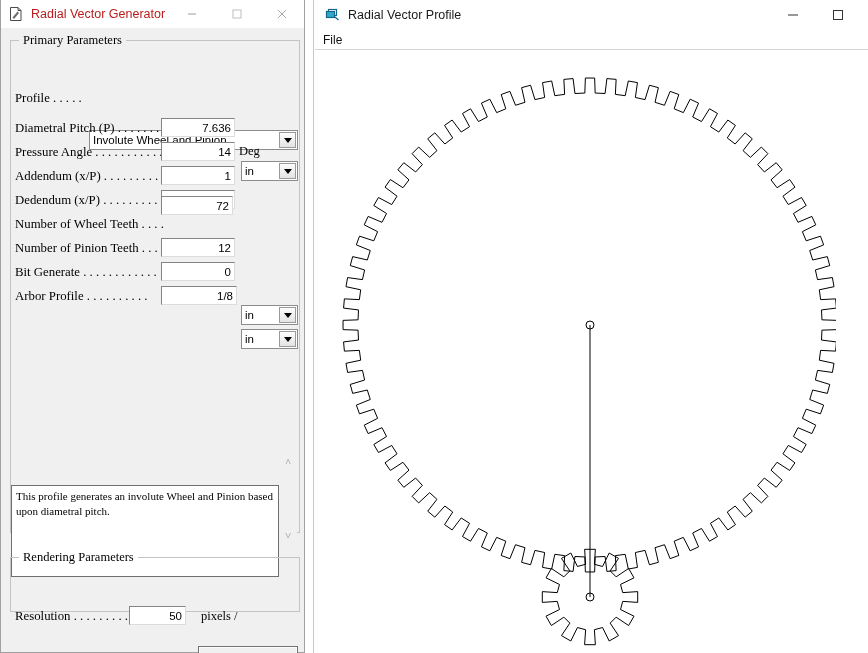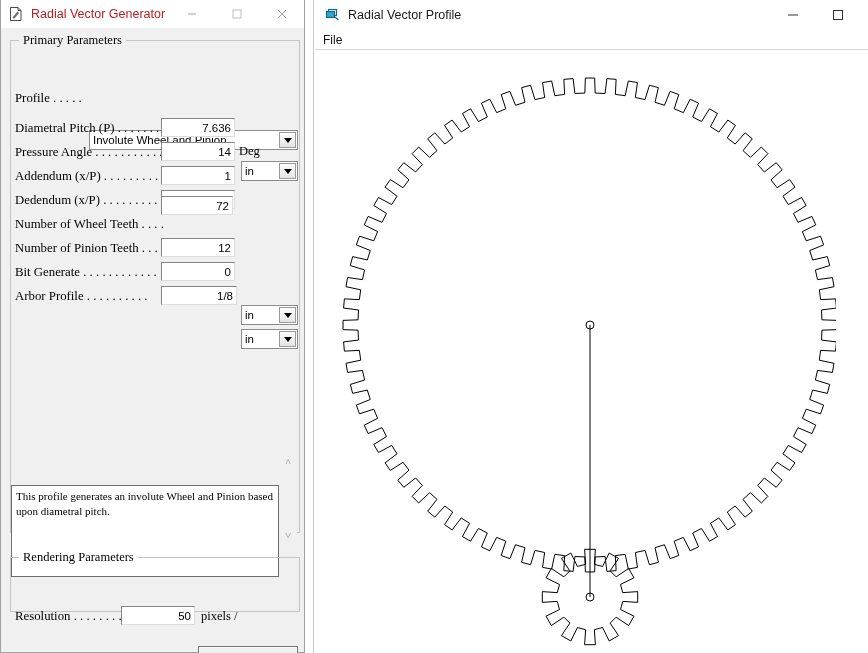--- a/index.html
+++ b/index.html
@@ -510,21 +510,21 @@
       <span class="desc-arrow">˅</span>
     </div>
 
     <fieldset class="group" id="rendering-group">
       <legend>Rendering Parameters</legend>
     </fieldset>
 
     <div class="row" style="left:14px; top:578px;">
       <span class="label">Resolution . . . . . . . . .</span>
     </div>
-    <div class="textfield" style="left:120px; top:578px; width:74px;">50</div>
+    <div class="textfield" style="left:128px; top:578px; width:57px;">50</div>
     <span class="unit-text" style="left:200px; top:581px;">pixels /</span>
     <div class="combo" style="left:240px; top:578px; width:57px;">
       <span class="combo-text">in</span>
       <span class="combo-btn">
           <span class="combo-caret"></span>
         </span>
     </div>
 
     <div id="generate-button">Generate Profile</div>
 

